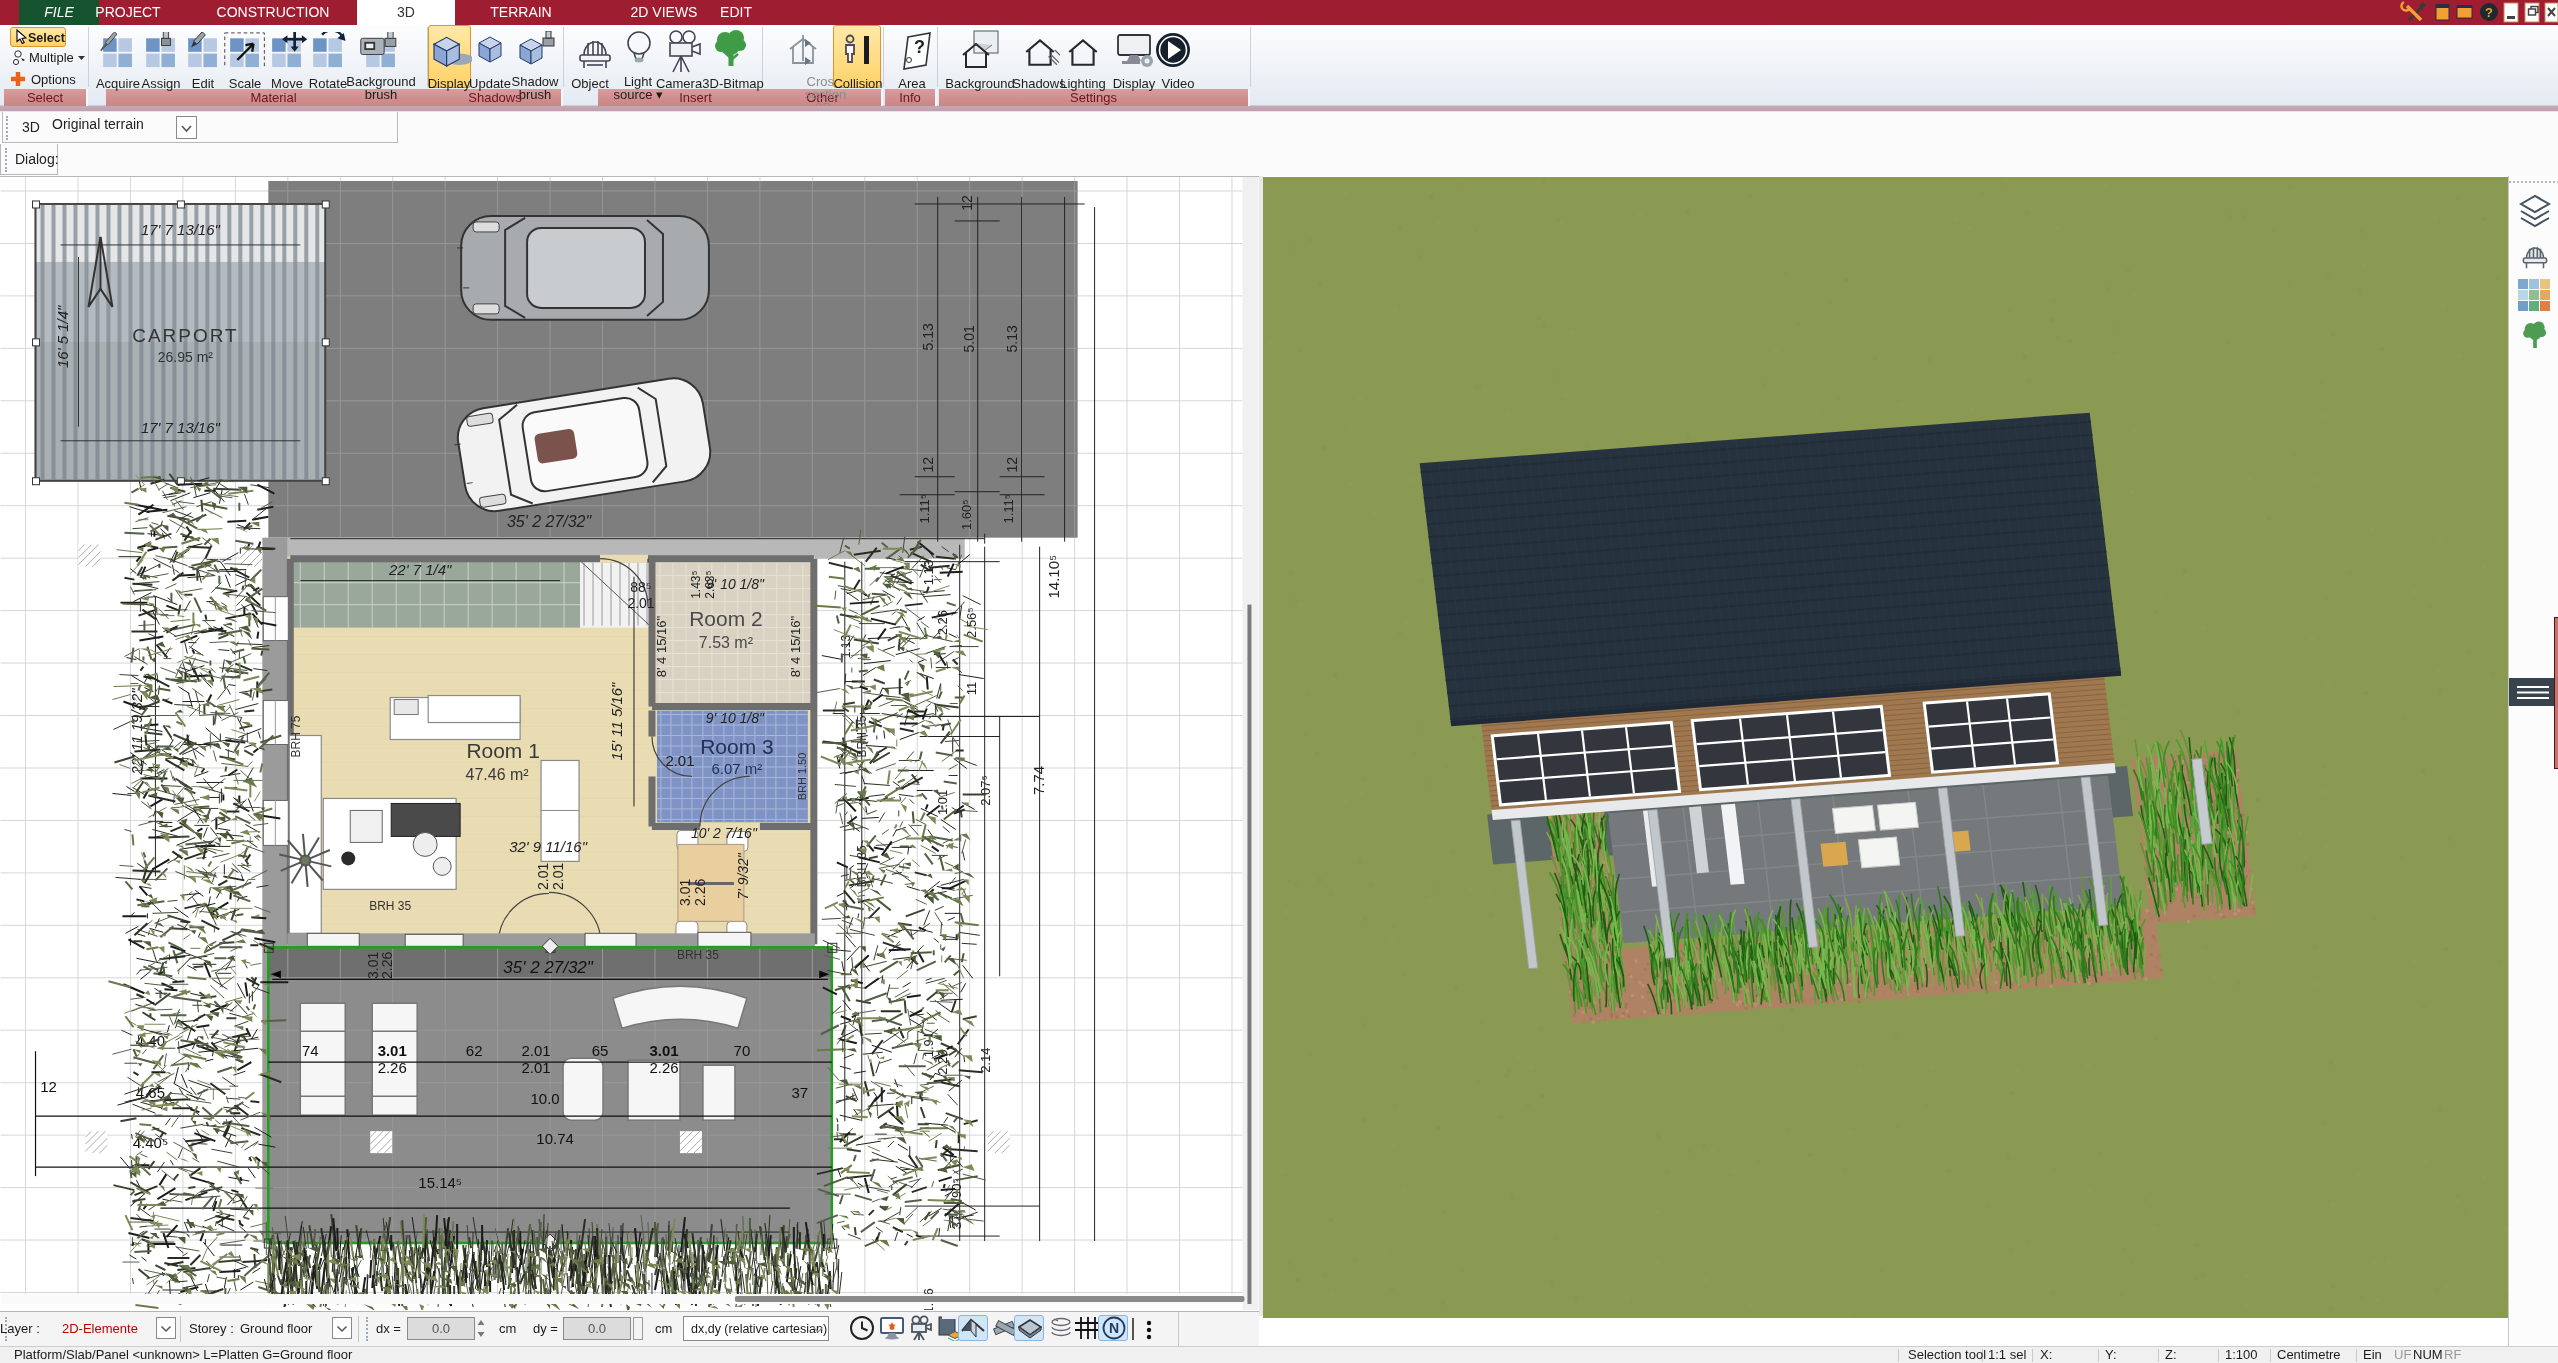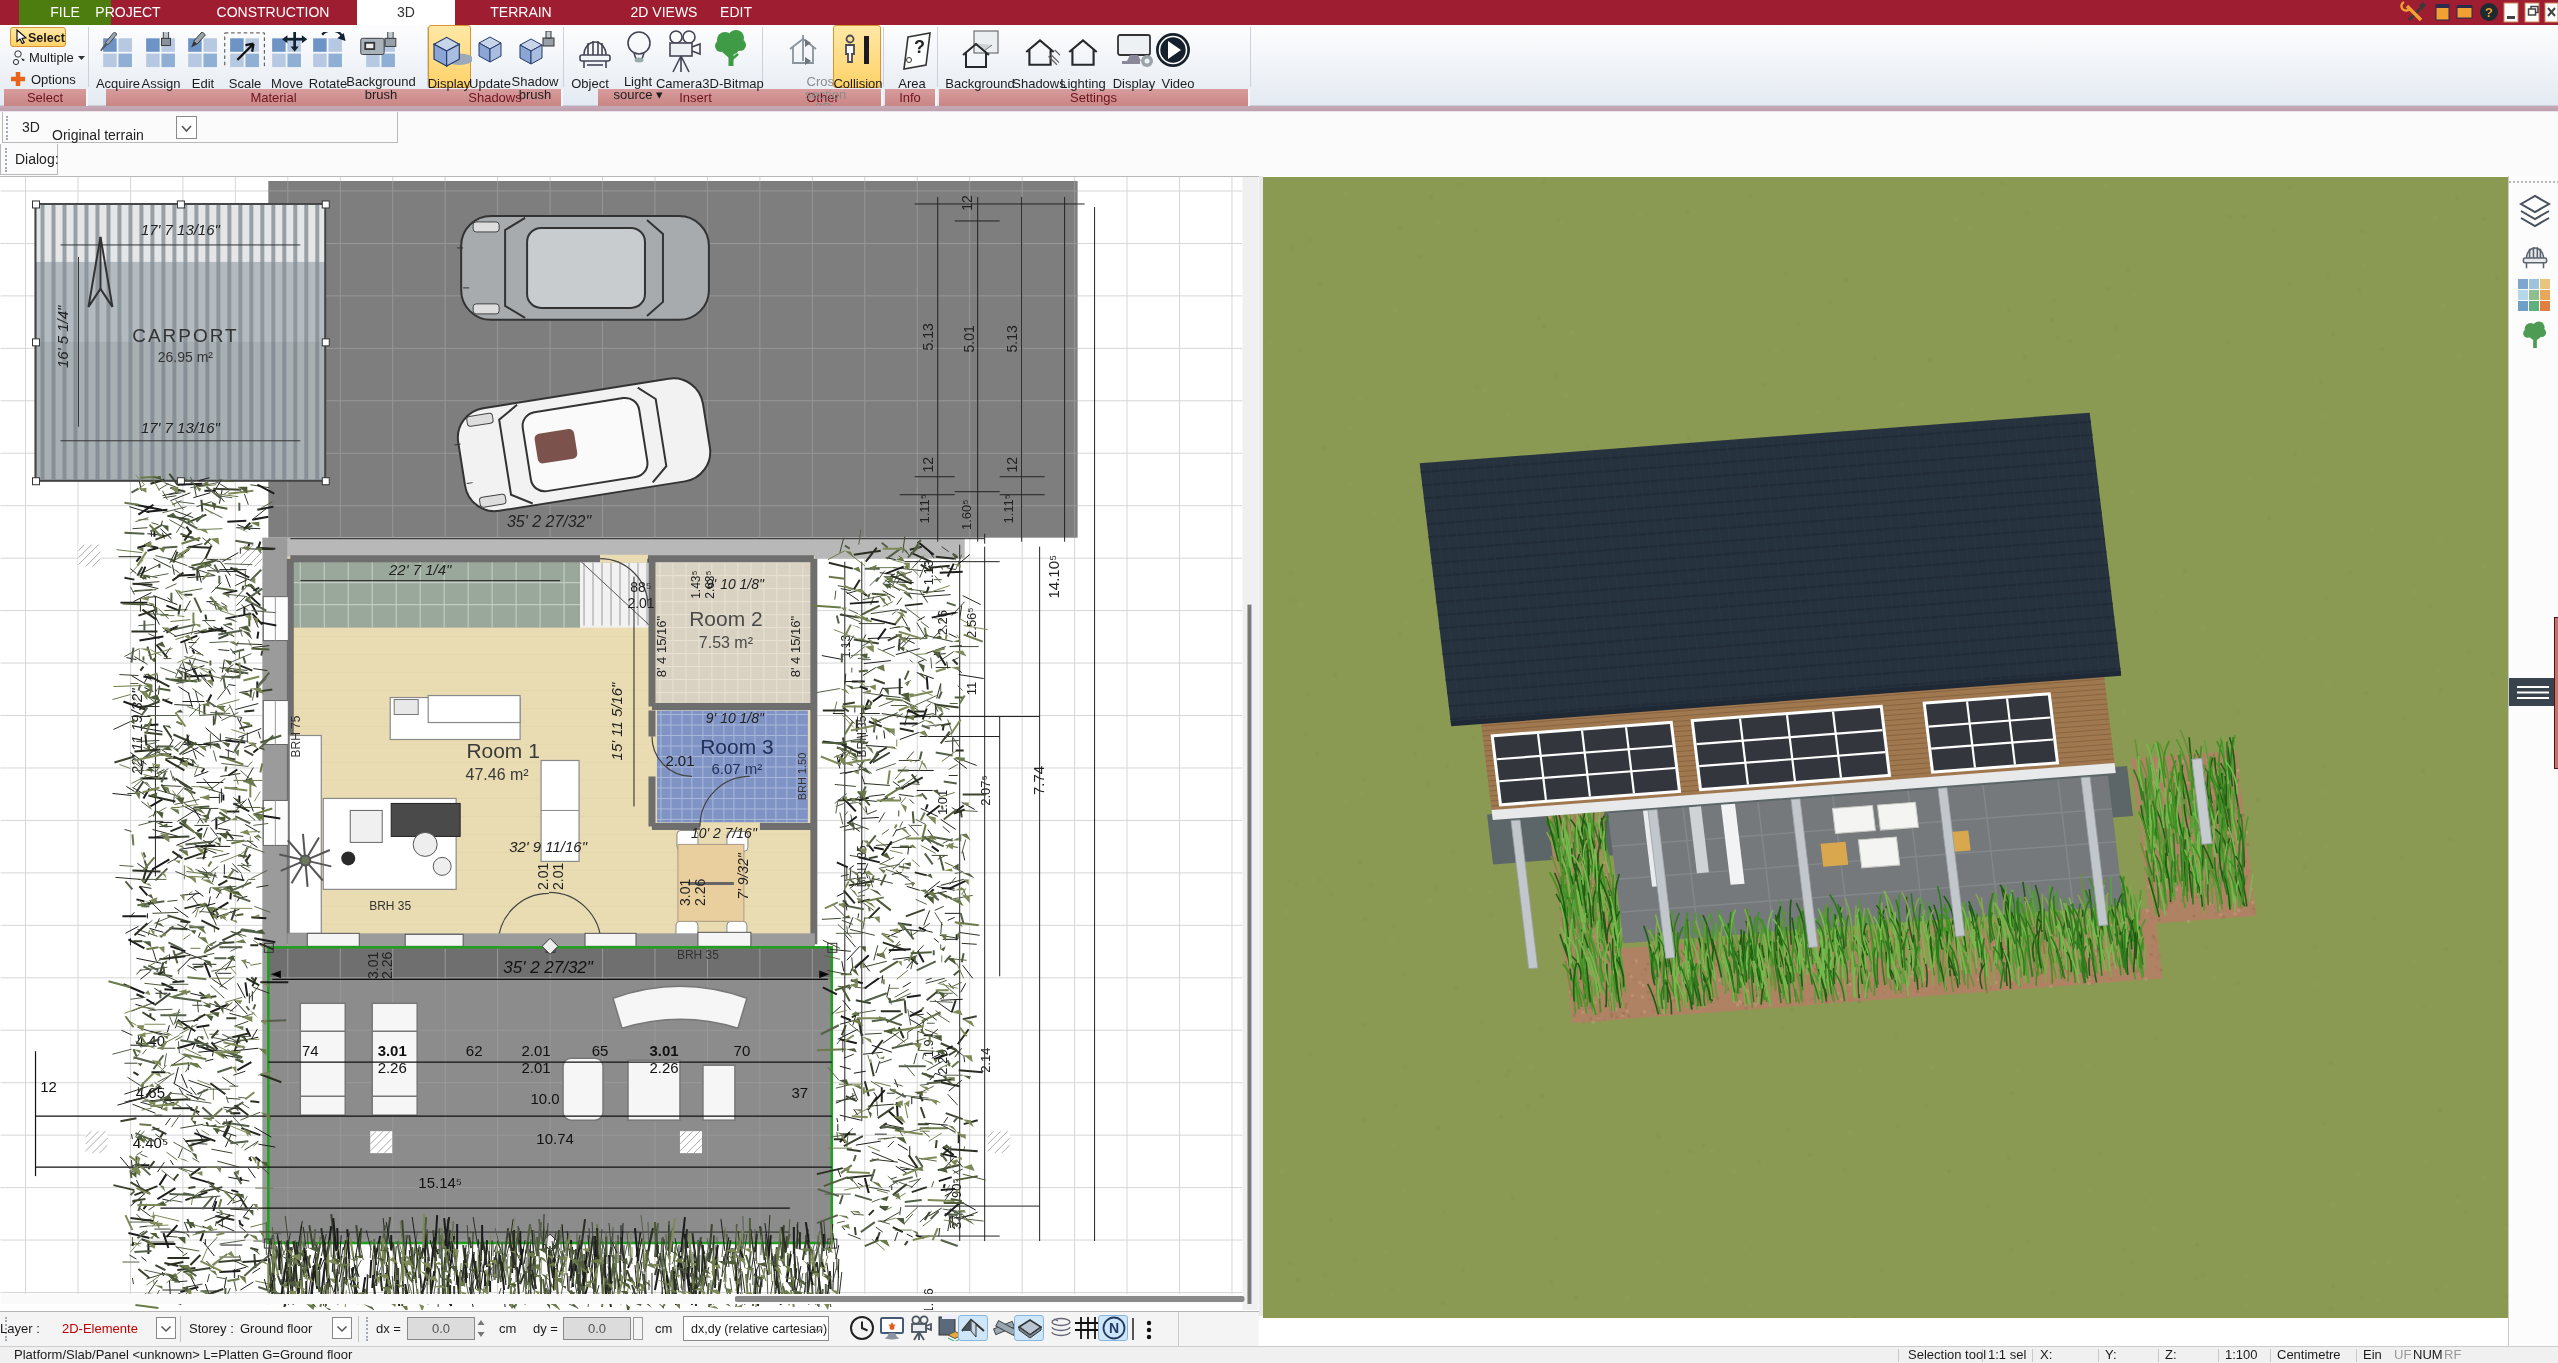--- a/index.html
+++ b/index.html
@@ -30,21 +30,21 @@
 #rightpanel{left:2508px;top:176px;width:50px;height:1170px;background:#fcfcfc;border-left:1px solid #c9c9c9;}
 
 #botbar{left:0;top:1311px;width:1259px;height:35px;background:#f4f4f4;border-top:1px solid #b5b5b5;font-size:13px;color:#1a1a1a;}
 #statusbar{left:0;top:1346px;width:2558px;height:17px;background:#f0f0f0;border-top:1px solid #cdcdcd;font-size:13px;color:#1a1a1a;}
 .sbtext{position:absolute;top:0px;line-height:16px;}
 .ibox{position:absolute;background:#dcdcdc;border:1px solid #8a8a8a;text-align:center;color:#555;font-size:13px;}
 .bicon{position:absolute;top:3px;width:26px;height:26px;}
 .bhl{background:#cfe6f8;border:1px solid #86b7e0;border-radius:3px;}
 </style></head><body>
 <div id="tabbar" class="abs">
-<div class="tab" style="left:19px;width:92px;background:#4d7c0f;">FILE</div>
+<div class="tab" style="left:19px;width:80px;background:#14532d;font-style:italic;">FILE</div>
 <div class="tab" style="left:78px;width:100px;">PROJECT</div>
 <div class="tab" style="left:203px;width:140px;">CONSTRUCTION</div>
 <div class="tab" style="left:357px;width:98px;background:#fff;color:#333;">3D</div>
 <div class="tab" style="left:461px;width:120px;">TERRAIN</div>
 <div class="tab" style="left:604px;width:120px;">2D VIEWS</div>
 <div class="tab" style="left:696px;width:80px;">EDIT</div>
 <svg class="abs" style="left:2400px;top:0" width="158" height="25" viewBox="0 0 158 25">
 <path d="M9 20 L23 6" stroke="#3a3a3a" stroke-width="2.6"></path>
       <rect x="20" y="3" width="5" height="5" fill="#3a3a3a" transform="rotate(45 22.5 5.5)"></rect>
 <path d="M7 6 L21 20" stroke="#f0a132" stroke-width="3.4"></path>
@@ -319,21 +319,21 @@
       <circle cx="20" cy="20" r="13.5" fill="none" stroke="#fff" stroke-width="1.6"></circle>
 <path d="M15 11 l13 9 -13 9 z" fill="#fff"></path>
     </svg>
 <div class="rlab" style="left:1144px;top:40px;width:68px;">Video</div>
 </div>
 <div id="mauve" class="abs"></div>
 <div id="row3d" class="abs">
     <div class="abs" style="left:2px;top:0;width:396px;height:31px;border:1px solid #b9b9b9;border-top:none;"></div>
     <div class="grip" style="left:6px;top:4px;height:24px;"></div>
     <div class="abs" style="left:22px;top:7px;font-size:14px;color:#222;">3D</div>
-    <div class="abs" style="left:52px;top:15px;font-size:14px;color:#222;">Original terrain</div>
+    <div class="abs" style="left:52px;top:4px;font-size:14px;color:#222;">Original terrain</div>
     <div class="combo" style="left:176px;top:4px;width:21px;height:23px;"></div>
     <svg class="abs" style="left:180px;top:12px" width="13" height="9">
       <path d="M2 2 l4.5 5 4.5 -5" fill="none" stroke="#555" stroke-width="1.6"></path>
     </svg>
   </div>
 <div id="rowdlg" class="abs">
     <div class="abs" style="left:0px;top:0;width:58px;height:31px;border:1px solid #b9b9b9;border-top:none;"></div>
     <div class="grip" style="left:5px;top:4px;height:24px;"></div>
     <div class="abs" style="left:15px;top:7px;font-size:14px;color:#222;">Dialog:</div>
   </div>

